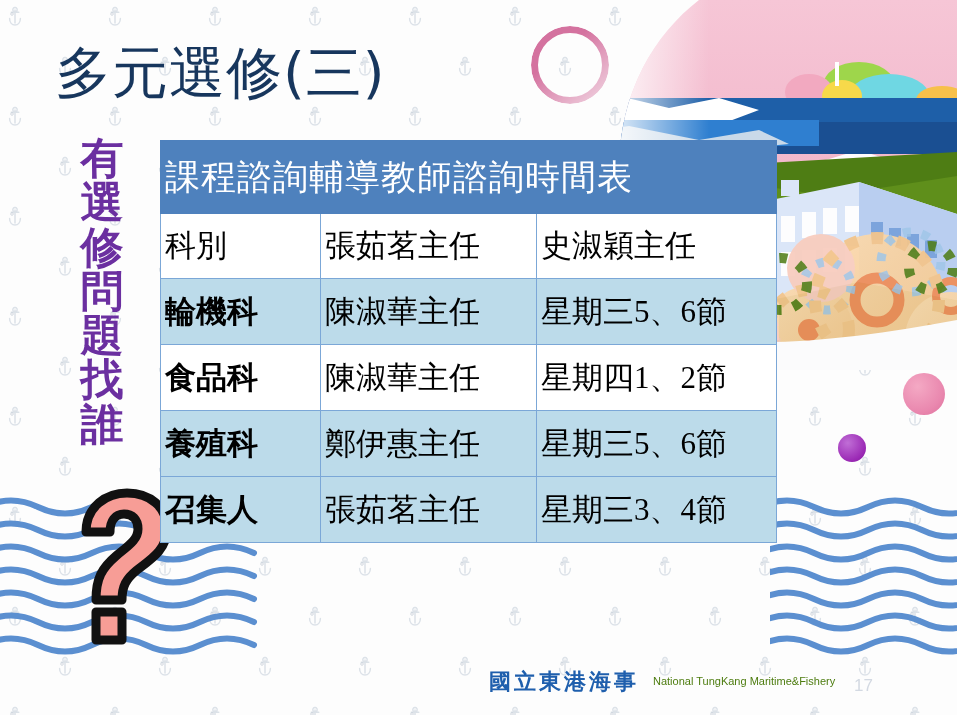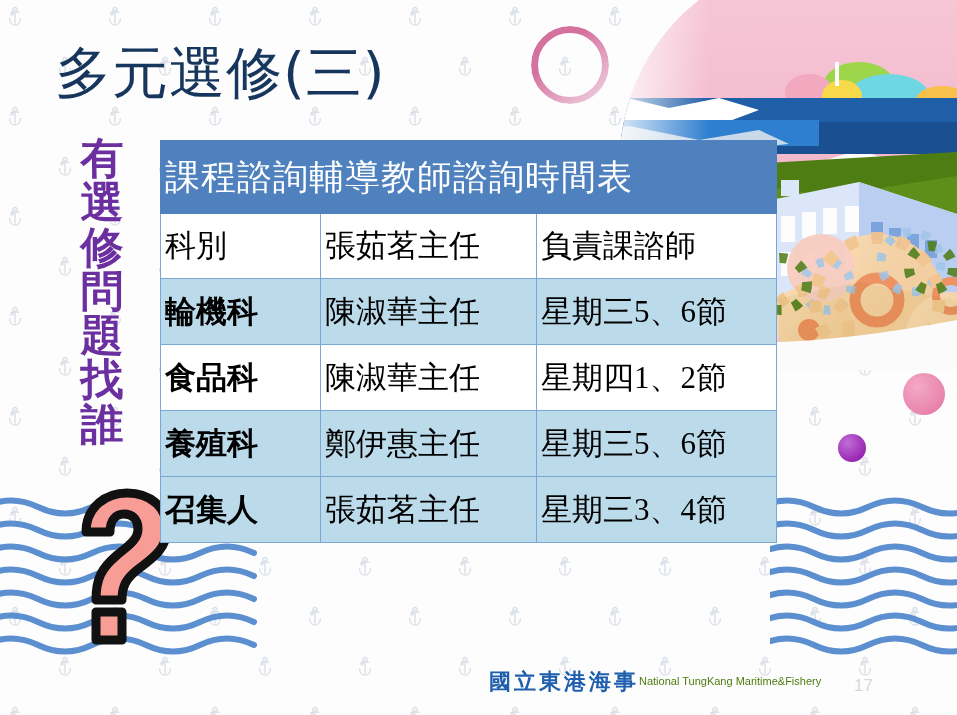--- a/index.html
+++ b/index.html
@@ -102,21 +102,21 @@
   #schedule-table tr.alt td{background:#bcdbea;}
   #schedule-table tr.plain td{background:#ffffff;}
   #schedule-table td.subject{font-weight:bold;}
   .c1{width:160px;}
   .c2{width:216px;}
   .c3{width:240px;}
 
   
   #footer{
     position:absolute;left:489px;top:667px;z-index:6;
-    display:flex;align-items:center;
+    display:flex;align-items:center;gap:14px;
   }
   #footer-cn{
     font-family:"Liberation Serif","DejaVu Serif",serif;
     font-size:22px;color:#1f5fad;letter-spacing:3px;font-weight:bold;
   }
   #footer-en{
     font-family:"Liberation Sans","DejaVu Sans",sans-serif;
     font-size:11px;color:#4d7c0f;line-height:1.25;
   }
   #page-number{
@@ -328,21 +328,21 @@
       <col class="c2">
       <col class="c3">
     </colgroup>
   <tbody>
     <tr>
       <td class="title-cell" colspan="3">課程諮詢輔導教師諮詢時間表</td>
     </tr>
     <tr>
       <td class="col-head">科別</td>
       <td class="col-head">張茹茗主任</td>
-      <td class="col-head">負責課諮師</td>
+      <td class="col-head">史淑穎主任</td>
     </tr>
 
     <tr class="alt">
       <td class="subject">輪機科</td>
       <td>陳淑華主任</td>
       <td>星期三5、6節</td>
     </tr>
     <tr class="plain">
       <td class="subject">食品科</td>
       <td>陳淑華主任</td>

